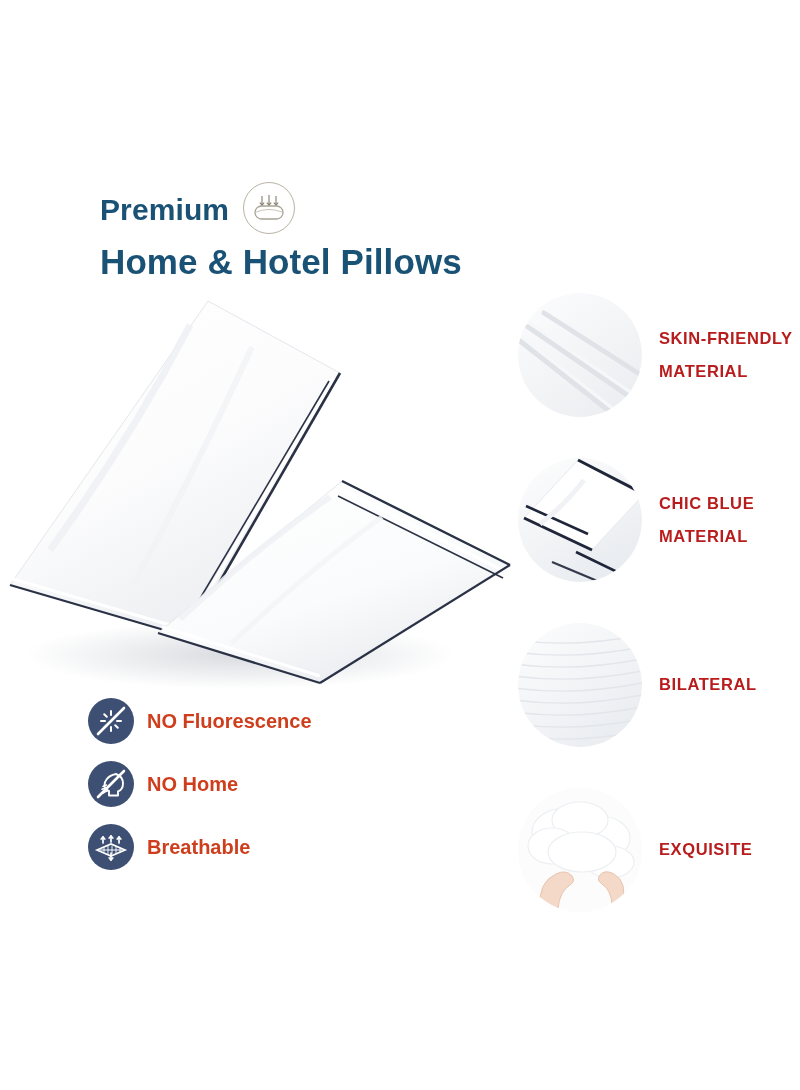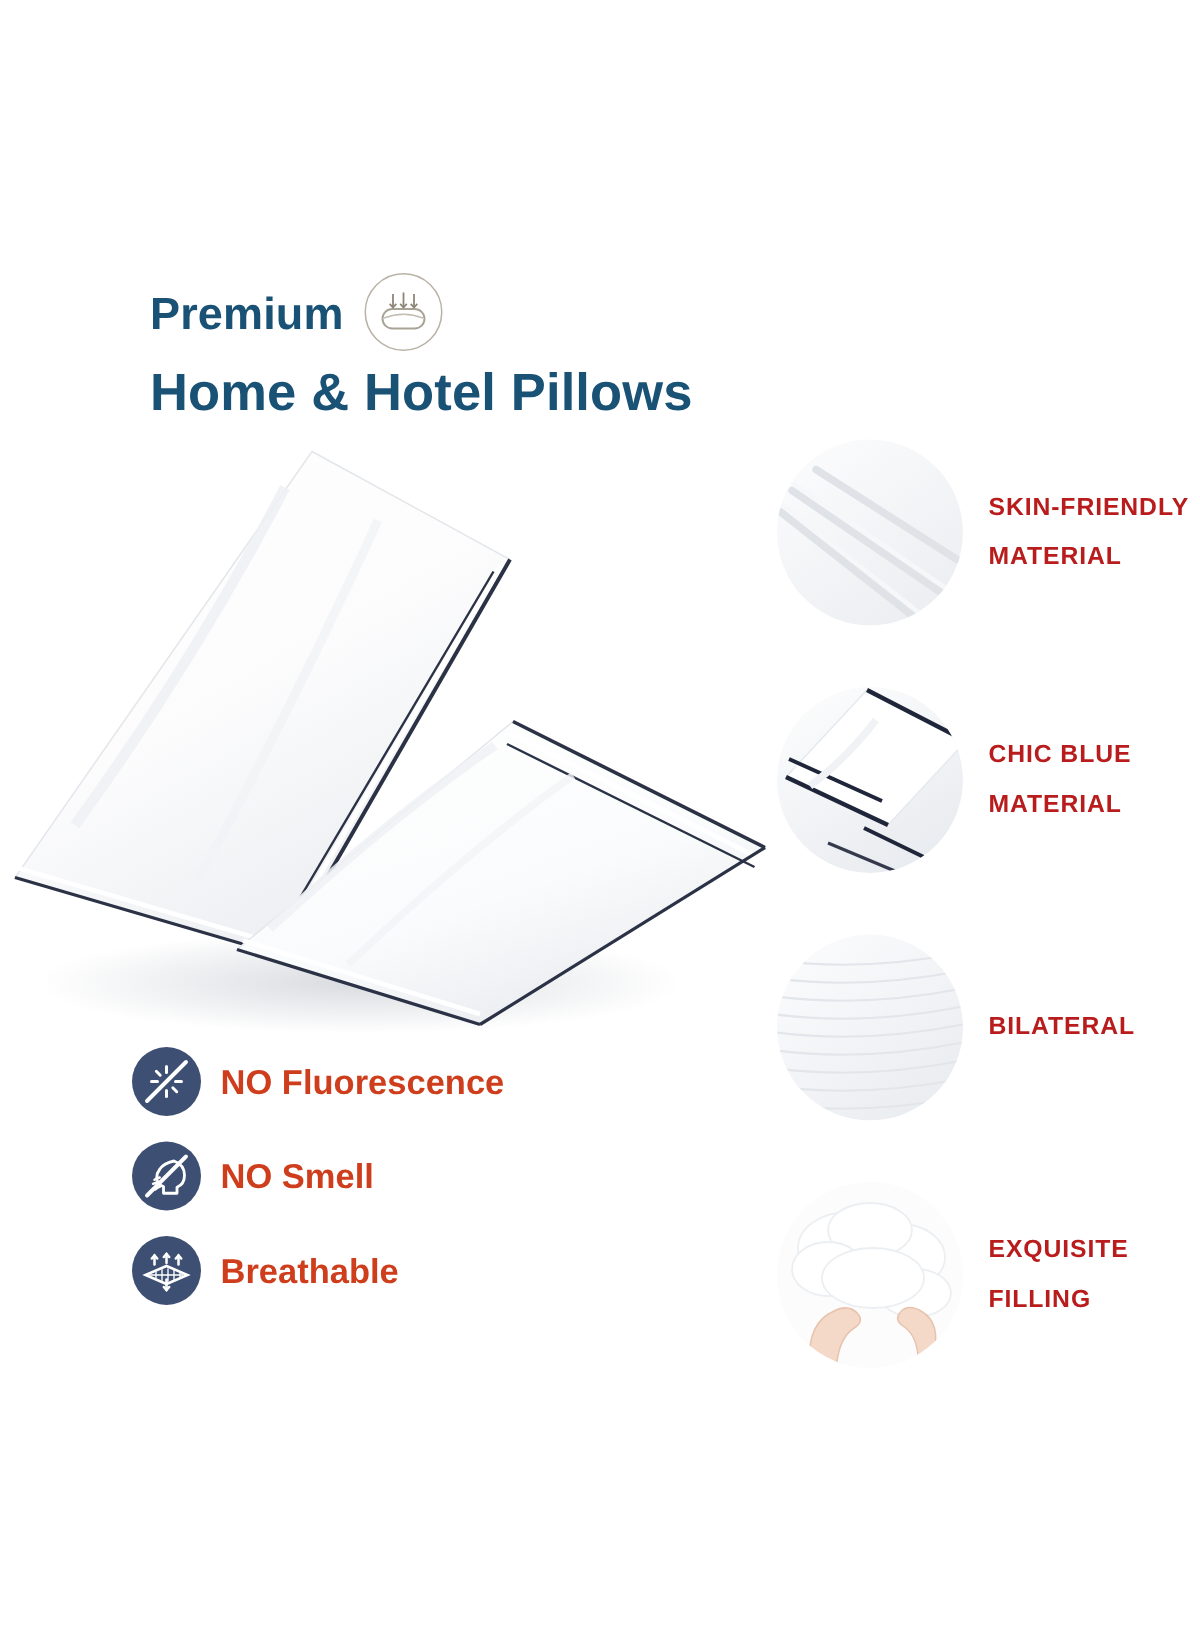--- a/index.html
+++ b/index.html
@@ -55,21 +55,21 @@
   .badge-row{ display:flex; align-items:center; gap:13px; }
   .badge-circle{
     width:46px; height:46px; flex:0 0 46px;
     background:#3d4f72;
     border-radius:50%;
     display:flex; align-items:center; justify-content:center;
   }
   .badge-label{
     color:#cf3e1c;
     font-weight:bold;
-    font-size:23px;
+    font-size:20px;
     white-space:nowrap;
   }
 
   
   #features{
     position:absolute; left:518px; top:272px;
     width:290px;
     display:flex; flex-direction:column;
   }
   .feature-row{
@@ -198,21 +198,21 @@
       <div class="badge-circle">
         <svg width="34" height="34" viewBox="0 0 34 34">
           <path d="M22 7 q7 2.5 7 9.5 q0 6 -5 8 l0 4 l-9 0 l0 -4.5
                    q-4.5 -1.5 -4.5 -6 q0 -3 2 -5.5 q2.5 -4 9.5 -5.5 Z" fill="none" stroke="#ffffff" stroke-width="1.9" stroke-linejoin="round"></path>
           <path d="M12.5 18 q-2 0.5 -3.5 1.5" fill="none" stroke="#ffffff" stroke-width="1.6" stroke-linecap="round"></path>
           <path d="M12.5 21 q-2.5 0.3 -4.5 1.2" fill="none" stroke="#ffffff" stroke-width="1.6" stroke-linecap="round"></path>
           <path d="M13 24 q-2 0.8 -3.5 2" fill="none" stroke="#ffffff" stroke-width="1.6" stroke-linecap="round"></path>
           <path d="M4 30 L30 4" stroke="#ffffff" stroke-width="2.6" stroke-linecap="round"></path>
         </svg>
       </div>
-      <div class="badge-label">NO Smell</div>
+      <div class="badge-label">NO Home</div>
     </div>
 
     <div class="badge-row">
       <div class="badge-circle">
         <svg width="36" height="36" viewBox="0 0 36 36">
           <g stroke="#ffffff" stroke-width="1.7" fill="none" stroke-linecap="round">
             <path d="M4 21 L18 15 L32 21 L18 27 Z"></path>
             <path d="M7 21 L29 21" stroke-width="1"></path>
             <path d="M11 19 L11 23" stroke-width="0.9"></path>
             <path d="M15 17.5 L15 24.5" stroke-width="0.9"></path>
@@ -345,18 +345,17 @@
             </g>
             <g fill="#f4d9c8" stroke="#e7c3ad" stroke-width="1">
               <path d="M22 120 q-2 -26 16 -34 q10 -5 16 2 q4 5 -2 9 q-10 6 -12 23 Z"></path>
               <path d="M104 116 q6 -22 -8 -30 q-9 -5 -14 1 q-4 5 2 9 q9 6 10 20 Z"></path>
             </g>
           </g>
         </svg>
       </div>
       <div class="feature-text">
         <span>EXQUISITE</span>
-        <span class="l2">FILLING</span>
       </div>
     </div>
 
   </div>
 </div>
 
 </body></html>

